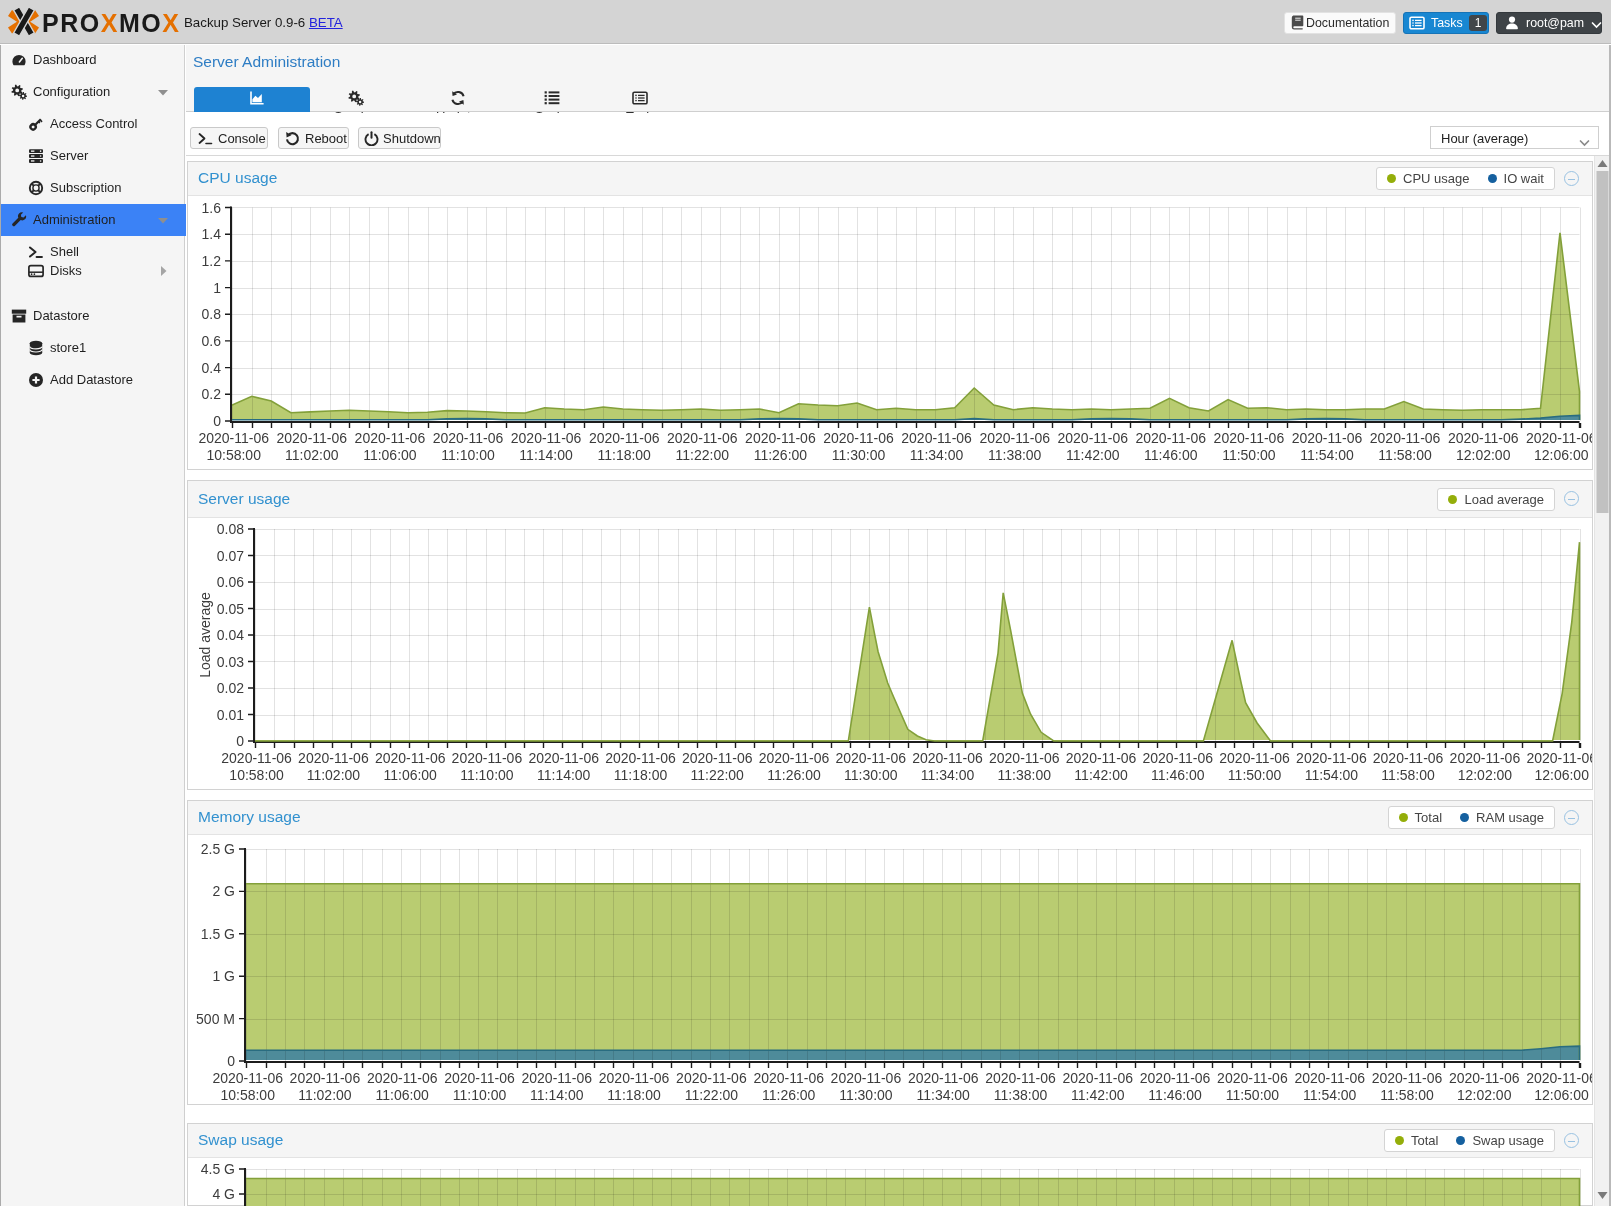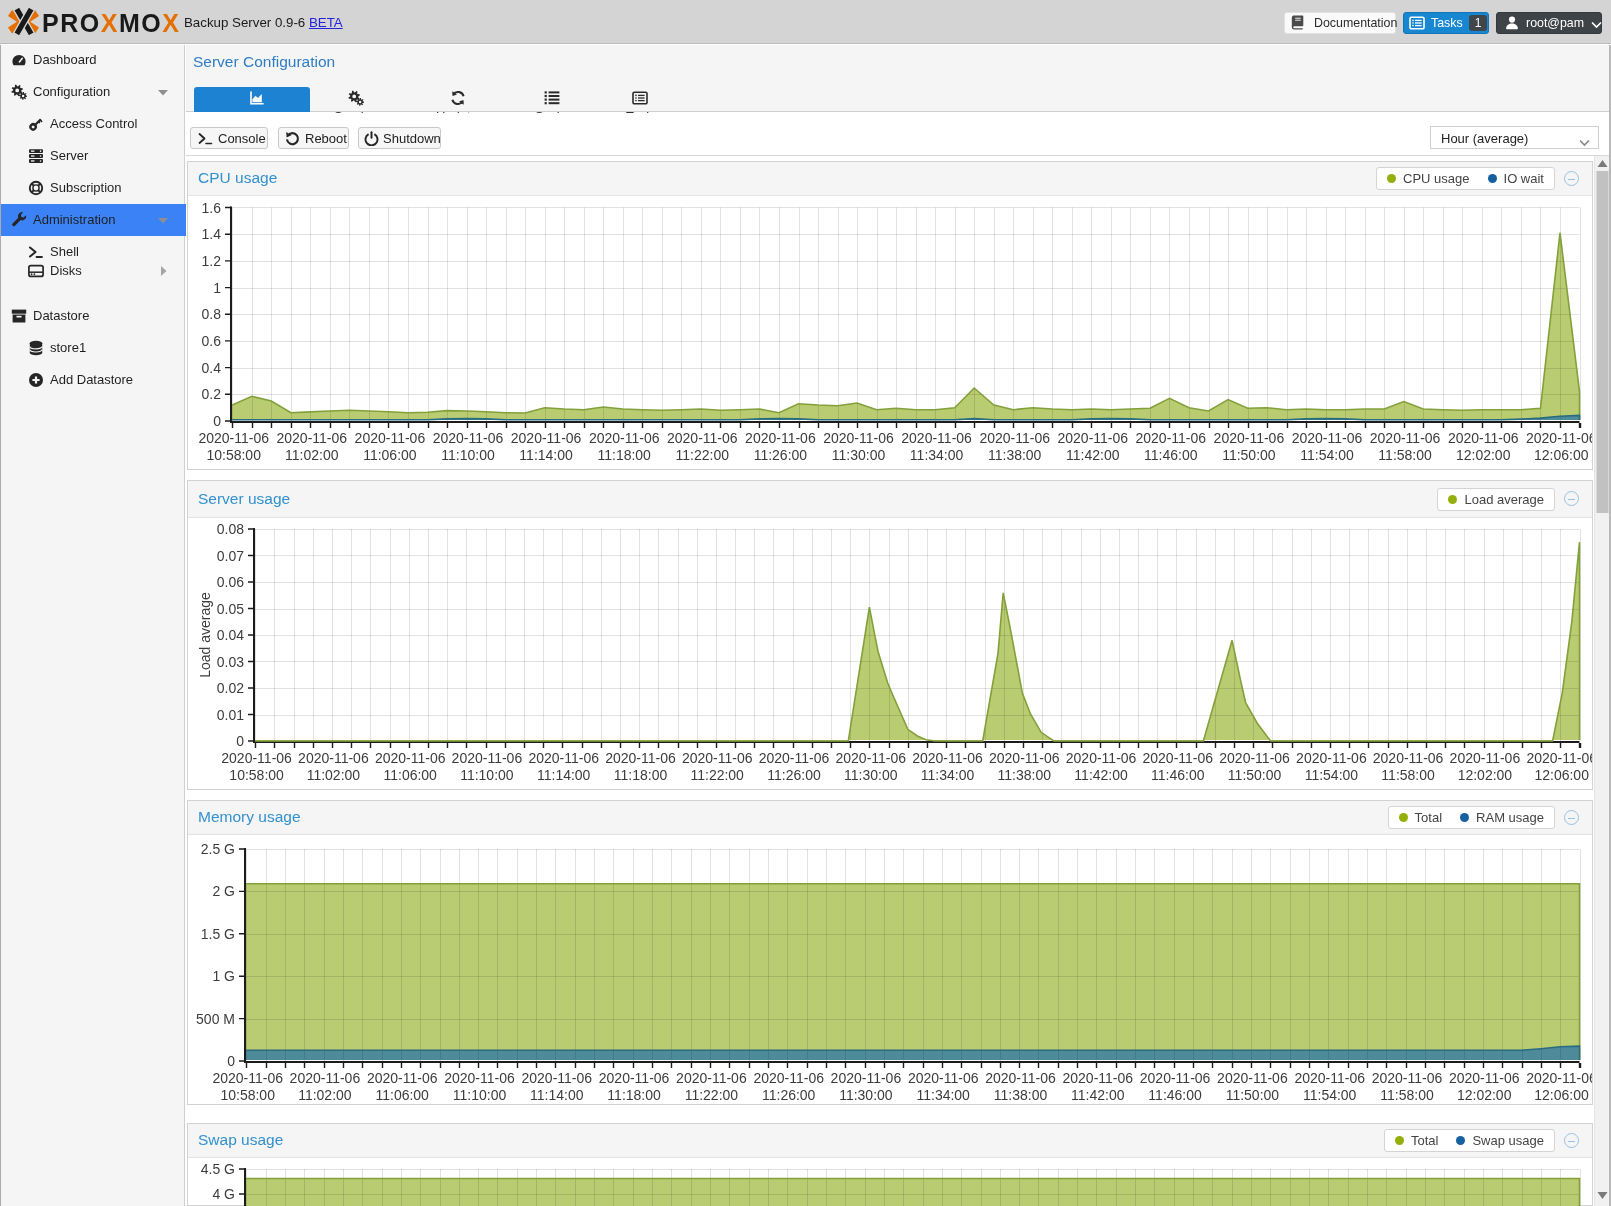--- a/index.html
+++ b/index.html
@@ -37,21 +37,21 @@
         <polygon points="5.6,6.1 20.6,32.1 26.4,28.9 11.4,2.9" fill="#191919" stroke="#d4d4d4" stroke-width="1.4"></polygon>
         <polygon points="20.6,2.9 5.6,28.9 11.4,32.1 26.4,6.1" fill="#191919" stroke="#d4d4d4" stroke-width="1.4"></polygon>
         <text x="34" y="28" font-family="Liberation Sans, sans-serif" font-weight="bold" font-size="25" letter-spacing="1.5"><tspan fill="#191919">PRO</tspan><tspan fill="#E57000">X</tspan><tspan fill="#191919">MO</tspan><tspan fill="#E57000">X</tspan></text>
       </svg></div>
     <div class="abs" style="left:184px;top:15px;font-size:13.3px;color:#1a1a1a">Backup Server 0.9-6 <span style="color:#2323dd;text-decoration:underline">BETA</span></div>
     <div class="topbtn" style="left:1284px;width:112px;background:#fafafa;border:1px solid #e2e2e2;color:#2b2b2b">
       <span style="margin-left:5px"><svg width="16" height="16" viewBox="0 0 16 16" class="">
           <path fill="#4a4a4a" d="M3.2 1.5h9.3a.8.8 0 0 1 .8.8v9.2a.8.8 0 0 1-.8.8H4.3a1 1 0 0 0-1 1c0 .6.45 1 1 1h8.2a.8.8 0 0 1 0 1.2H4.1a2.3 2.3 0 0 1-2.3-2.3V3.8a2.3 2.3 0 0 1 1.4-2.3z"></path>
           <path stroke="#fff" stroke-width="0.9" d="M5.2 4.2h5.5M5.2 6.2h5.5"></path>
         </svg></span>
-      <span style="margin-left:8px">Documentation</span>
+      <span style="margin-left:0">Documentation</span>
     </div>
     <div class="topbtn" style="left:1403px;width:86px;background:#1887d2;border:1px solid #1673b6;color:#fff">
       <span style="margin-left:5px;margin-top:2px"><svg width="16" height="16" viewBox="0 0 16 16" class="">
           <rect x="1" y="2.2" width="14" height="11.6" rx="1.4" fill="none" stroke="#fff" stroke-width="1.6"></rect>
           <path stroke="#fff" stroke-width="1.3" d="M6 5.4h6.6"></path>
           <circle cx="4" cy="5.4" r="0.8" fill="#fff"></circle>
           <path stroke="#fff" stroke-width="1.3" d="M6 8h6.6"></path>
           <circle cx="4" cy="8" r="0.8" fill="#fff"></circle>
           <path stroke="#fff" stroke-width="1.3" d="M6 10.6h6.6"></path>
           <circle cx="4" cy="10.6" r="0.8" fill="#fff"></circle>
@@ -170,21 +170,21 @@
     </div>
     <div class="nav" style="top:319px;padding-left:24px;">
       <span class="ic" style="left:27px"><svg width="16" height="16" viewBox="0 0 16 16" class="">
           <circle cx="8" cy="8" r="7" fill="#262626"></circle>
           <path stroke="#f5f5f5" stroke-width="2.2" d="M8 4.4v7.2M4.4 8h7.2"></path>
         </svg></span>
       <span class="tx" style="left:49px">Add Datastore</span>
     </div>
   </div>
 <div class="abs" style="left:186px;top:45px;width:1425px;height:67px;background:#f5f5f5;border-bottom:1px solid #cfcfcf"></div>
-<div class="abs" style="left:193px;top:53px;font-size:15.5px;color:#2e7dc4">Server Configuration</div>
+<div class="abs" style="left:193px;top:53px;font-size:15.5px;color:#2e7dc4">Server Administration</div>
 <div class="tab" style="left:194px;width:116px;background:#1e82d2;border-radius:3px 3px 0 0;color:#fff">
     <span style="margin-left:9px;margin-top:3px"><svg width="16" height="16" viewBox="0 0 16 16" class="">
         <path fill="none" stroke="#fff" stroke-width="1.6" d="M2 1.5v12.2h12.6"></path>
         <path fill="#fff" d="M3.4 12.2V9.3l3-3.6 2.6 2.2 3.8-4v8.3z"></path>
       </svg></span>
     <span style="margin-left:9px">ServerStatus</span>
   </div>
 <div class="tab" style="left:329px">
     <span style="margin-top:3px"><svg width="16" height="16" viewBox="0 0 16 16" class="">
         <path fill-rule="evenodd" fill="#2a2a2a" d="M11.66 8.64 11.11 9.66 9.11 9.29 8.49 9.80 8.47 11.84 7.37 12.18 6.21 10.50 5.41 10.42 3.96 11.86 2.94 11.31 3.31 9.31 2.80 8.69 0.76 8.67 0.42 7.57 2.10 6.41 2.18 5.61 0.74 4.16 1.29 3.14 3.29 3.51 3.91 3.00 3.93 0.96 5.03 0.62 6.19 2.30 6.99 2.38 8.44 0.94 9.46 1.49 9.09 3.49 9.60 4.11 11.64 4.13 11.98 5.23 10.30 6.39 10.22 7.19Z M8.10 6.40 A1.90 1.90 0 1 0 4.30 6.40 A1.90 1.90 0 1 0 8.10 6.40Z"></path>

